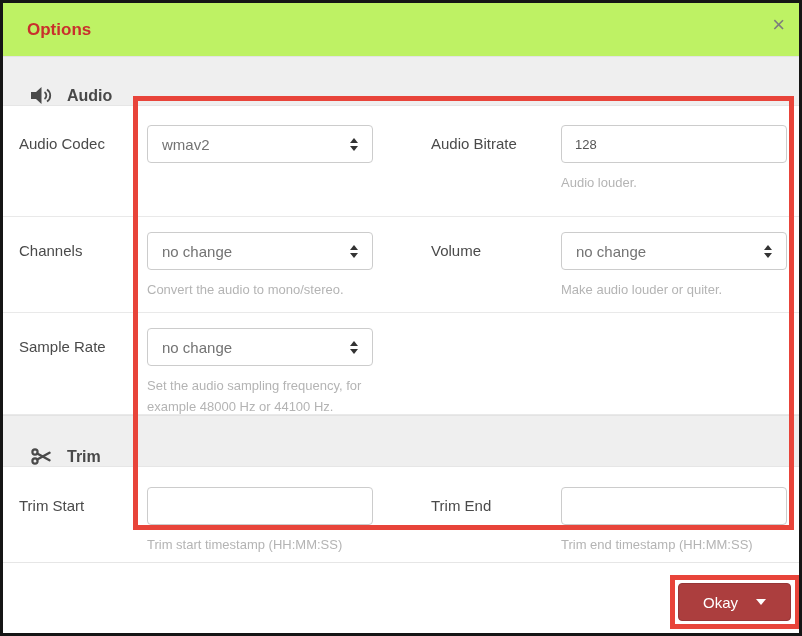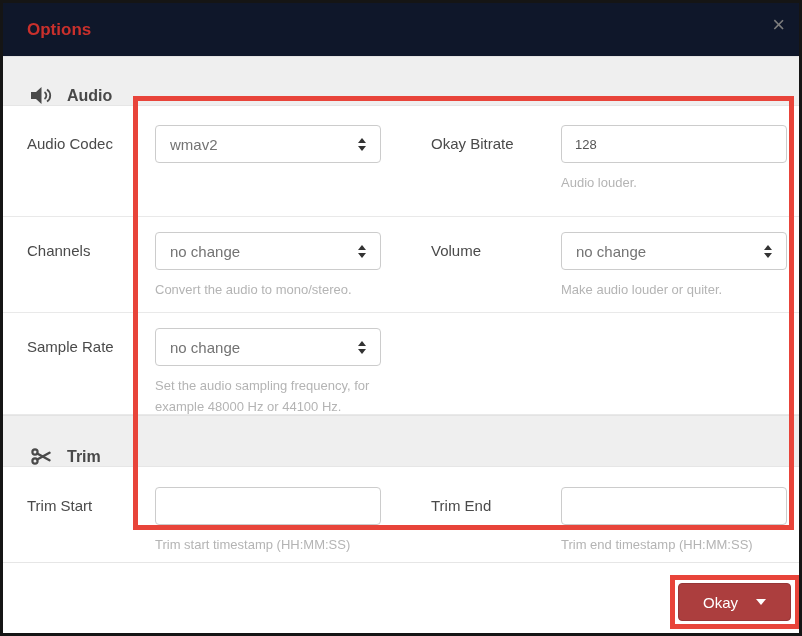--- a/index.html
+++ b/index.html
@@ -5,21 +5,21 @@
   * { margin:0; padding:0; box-sizing:border-box; }
   html,body { width:802px; height:636px; }
   body { font-family:"Liberation Sans","DejaVu Sans",sans-serif; background:#fff; }
 
   .modal {
     position:relative; width:802px; height:636px;
     border:3px solid #151515; background:#fff; overflow:hidden;
   }
 
   
-  .modal-header { height:53px; display:flex; align-items:center; padding-left:24px; background:#0f172a; position:relative; }
+  .modal-header { height:53px; display:flex; align-items:center; padding-left:24px; background:#bef264; position:relative; }
   .modal-title { color:#c9302c; font-size:17px; font-weight:bold; }
   .close-btn {
     position:absolute; right:14px; top:11px; font-size:22px; line-height:22px;
     color:#7d7d7d; cursor:pointer; font-weight:400; background:none; border:none;
     font-family:"Liberation Sans","DejaVu Sans",sans-serif;
   }
 
   
   .section-band {
     height:50px; background:#efefef; border-top:1px solid #e3e3e3; border-bottom:1px solid #e6e6e6;
@@ -29,21 +29,21 @@
   .section-icon { width:24px; height:20px; display:flex; align-items:center; }
   .section-label { font-size:16px; font-weight:bold; color:#484848; margin-left:12px; }
 
   
   .form-row { display:flex; border-bottom:1px solid #e9e9e9; background:#fff; }
   .row-codec   { height:111px; padding-top:19px; }
   .row-channel { height:96px;  padding-top:15px; }
   .row-sample  { height:102px; padding-top:15px; }
   .row-trim    { height:96px;  padding-top:20px; border-bottom:1px solid #e6e6e6; }
   .cell { width:50%; display:flex; align-items:flex-start; }
-  .cell-left  { padding-left:24px; }
+  .cell-left  { padding-left:16px; }
   .cell-right { padding-left:30px; }
   .field-label { width:128px; font-size:15px; color:#4a4a4a; line-height:38px; flex:none; }
   .cell-right .field-label { width:130px; }
   .control-stack { width:226px; flex:none; }
 
   .select-box {
     width:226px; height:38px; border:1px solid #ccc; border-radius:4px; background:#fff;
     display:flex; align-items:center; justify-content:space-between; padding:0 14px;
     font-size:15px; color:#737373; cursor:pointer;
   }
@@ -102,21 +102,21 @@
         <div class="select-box">
           <span>wmav2</span>
           <span class="updown">
               <i class="tri-up"></i>
               <i class="tri-down"></i>
             </span>
         </div>
       </div>
     </div>
     <div class="cell cell-right">
-      <div class="field-label">Okay Bitrate</div>
+      <div class="field-label">Audio Bitrate</div>
       <div class="control-stack">
         <input class="text-input" type="text" value="128" style="">
         <div class="help-text">Audio louder.</div>
       </div>
     </div>
   </div>
 
   <div class="form-row row-channel">
     <div class="cell cell-left">
       <div class="field-label">Channels</div>

